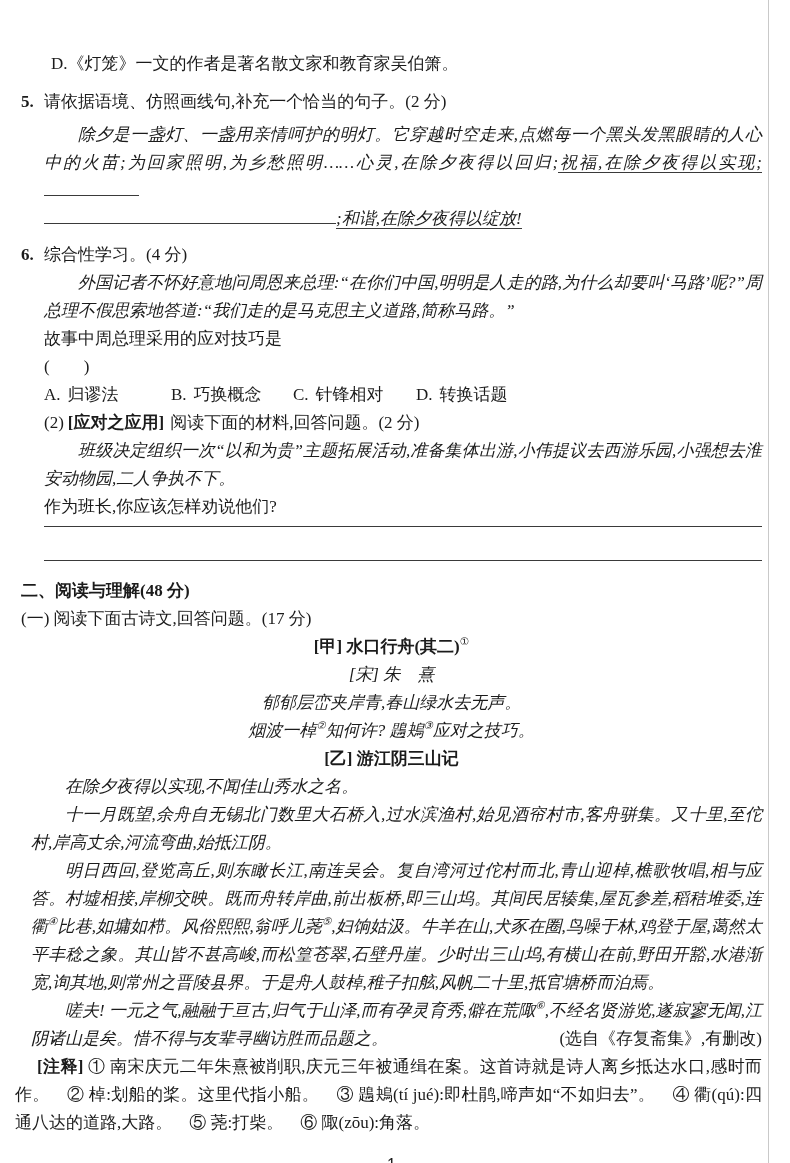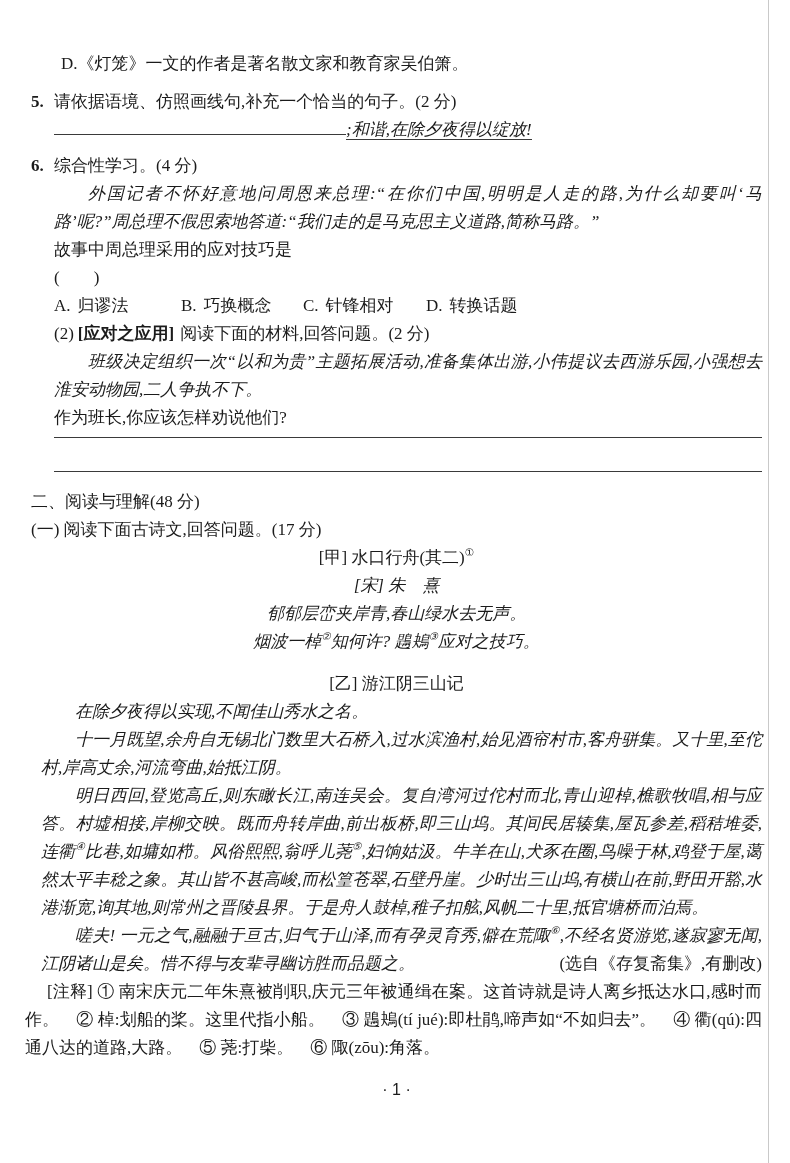--- a/index.html
+++ b/index.html
@@ -2,23 +2,23 @@
 <html><head>
 <meta charset="utf-8">
 <style>
   * { margin:0; padding:0; box-sizing:border-box; }
   html,body { background:#ffffff; }
   body {
     width:790px; height:1163px; overflow:hidden; position:relative;
     font-family:"Liberation Serif","DejaVu Serif",serif;
     color:#1b1b1b; font-size:17px; line-height:28px;
   }
-  .page { position:relative; width:790px; height:821px; padding:50px 28px 0 31px; }
+  .page { position:relative; width:790px; height:821px; padding:50px 28px 0 21px; }
   .edge-line { position:absolute; top:0; right:21px; width:1px; height:1163px; background:#c9c9c9; }
-  .b { font-weight:normal;margin-top:14px; }
+  .b { font-weight:bold; }
   .kai { font-style:italic; }
   .indent { text-indent:2em; }
   .just { text-align:justify; }
   .center { text-align:center; }
   .optd { margin-left:30px; }
   .q { margin-top:8px; }
   .q5 { margin-top:10px; }
   .qhead { display:flex; }
   .qnum { font-weight:bold; flex:none; width:23px; }
   .qbody { margin-left:23px; }
@@ -49,20 +49,21 @@
   <div class="edge-line"></div>
 
   <div class="optd">D.《灯笼》一文的作者是著名散文家和教育家吴伯箫。</div>
 
   <section class="q q5">
     <div class="qhead">
       <span class="qnum">5.</span>
       <span>请依据语境、仿照画线句,补充一个恰当的句子。(2 分)</span>
     </div>
     <div class="qbody">
+      <p class="kai indent just p-top"><span>除夕是一盏灯、一盏用亲情呵护的明灯。它穿越时空走来,点燃每一个黑头发黑眼睛的人心中的火苗;为回家照明,为乡愁照明……心灵,在除夕夜得以回归;</span><span class="ul">祝福,在除夕夜得以实现;</span><span class="blank blank-tail"></span></p>
       <div><span class="blank blank-mid"></span><span class="ul kai">;和谐,在除夕夜得以绽放!</span></div>
     </div>
   </section>
 
   <section class="q">
     <div class="qhead">
       <span class="qnum">6.</span>
       <span>综合性学习。(4 分)</span>
     </div>
     <div class="qbody">

